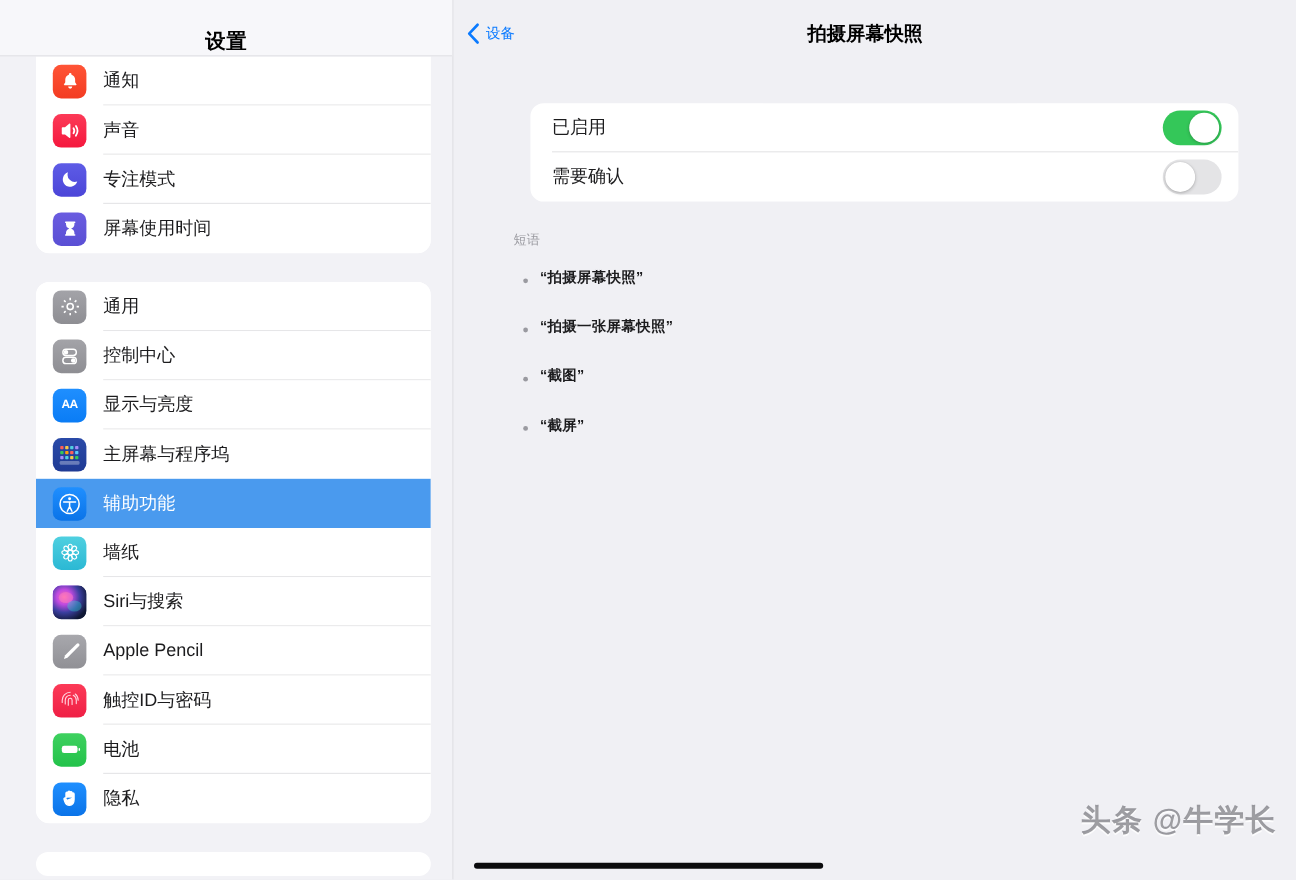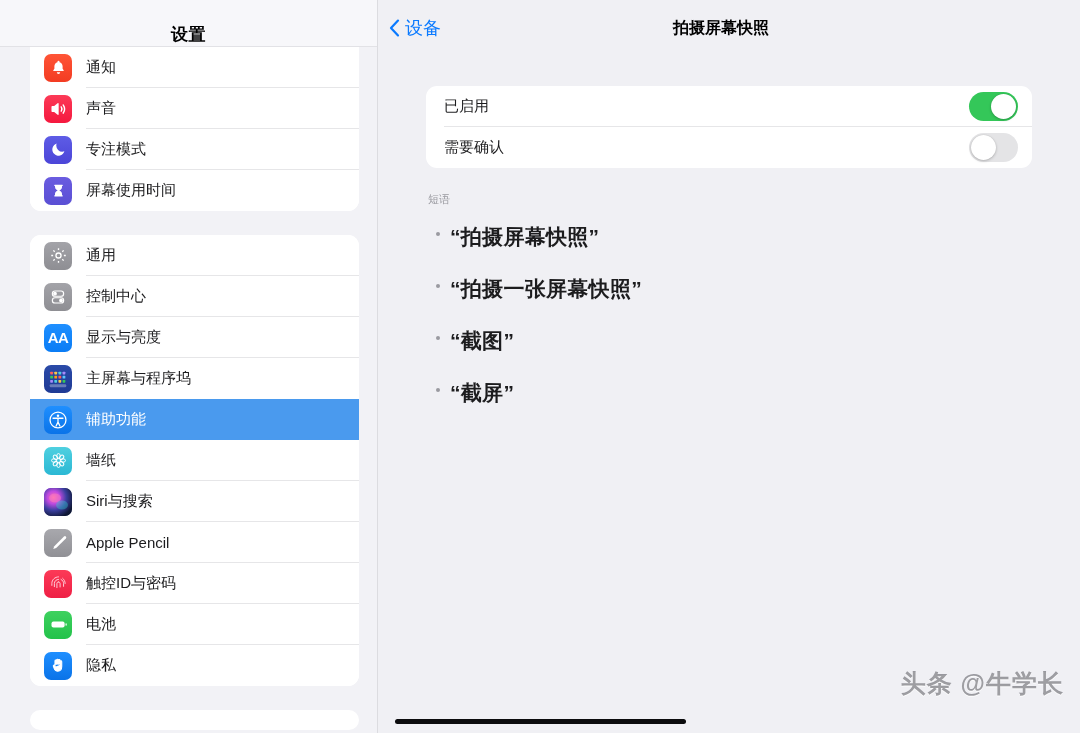--- a/index.html
+++ b/index.html
@@ -92,35 +92,35 @@
     overflow: hidden;
   }
   .detail-header {
     height: 56px;
     position: relative;
     display: flex; align-items: center;
   }
   .back-btn {
     display: flex; align-items: center; gap: 5px;
     margin-left: 11px;
-    color: #0a7aff; font-size: 18px;
+    color: #0a7aff; font-size: 12px;
     cursor: pointer;
   }
   .back-chevron { display: block; }
   .detail-title {
     position: absolute; left: 0; right: 16px;
     text-align: center;
     font-size: 16px; font-weight: bold; color: #000;
     pointer-events: none;
   }
 
   .card {
     background: #ffffff;
     border-radius: 11px;
-    margin: 30px 48px 0 48px;
+    margin: 30px 48px 0 64px;
     overflow: hidden;
   }
   .card-row {
     height: 41px;
     display: flex; align-items: center; justify-content: space-between;
     padding: 0 14px 0 18px;
     position: relative;
   }
   .card-row .csep {
     position: absolute; left: 18px; right: 0; bottom: 0;
@@ -154,21 +154,21 @@
     margin-bottom: 24px;
     padding-left: 58px;
   }
   .phrase-bullet {
     width: 4px; height: 4px; border-radius: 50%;
     background: #9a9aa0;
     margin-top: 9px; flex: 0 0 4px;
   }
   .phrase-text {
     margin-left: 10px;
-    font-size: 21px; font-weight: bold; color: #1c1c1e;
+    font-size: 12px; font-weight: bold; color: #1c1c1e;
     letter-spacing: .3px;
   }
 
   
   .home-indicator {
     position: absolute; bottom: 9px; left: 17px;
     width: 291px; height: 5px; border-radius: 3px;
     background: #0b0b0d;
   }
 
@@ -261,21 +261,21 @@
                 <rect x="4.5" y="13" width="15" height="7" rx="3.5"></rect>
                 <circle cx="16" cy="16.5" r="1.7" fill="#fff"></circle>
               </svg>
           </div>
           <div class="row-label">控制中心</div>
           <div class="sep"></div>
         </div>
 
         <div class="row">
           <div class="ico bg-display">
-            <span style="color:#fff;font-size:15px;font-weight:bold;letter-spacing:-.5px;font-family:'Liberation Sans',sans-serif;">AA</span>
+            <span style="color:#fff;font-size:10px;font-weight:bold;letter-spacing:-.5px;font-family:'Liberation Sans',sans-serif;">AA</span>
           </div>
           <div class="row-label">显示与亮度</div>
           <div class="sep"></div>
         </div>
 
         <div class="row before-selected">
           <div class="ico bg-home">
             <svg width="22" height="22" viewBox="0 0 24 24">
               <g>
                 <rect x="3.5" y="4" width="3" height="3" rx=".7" fill="#ff5f57"></rect>

